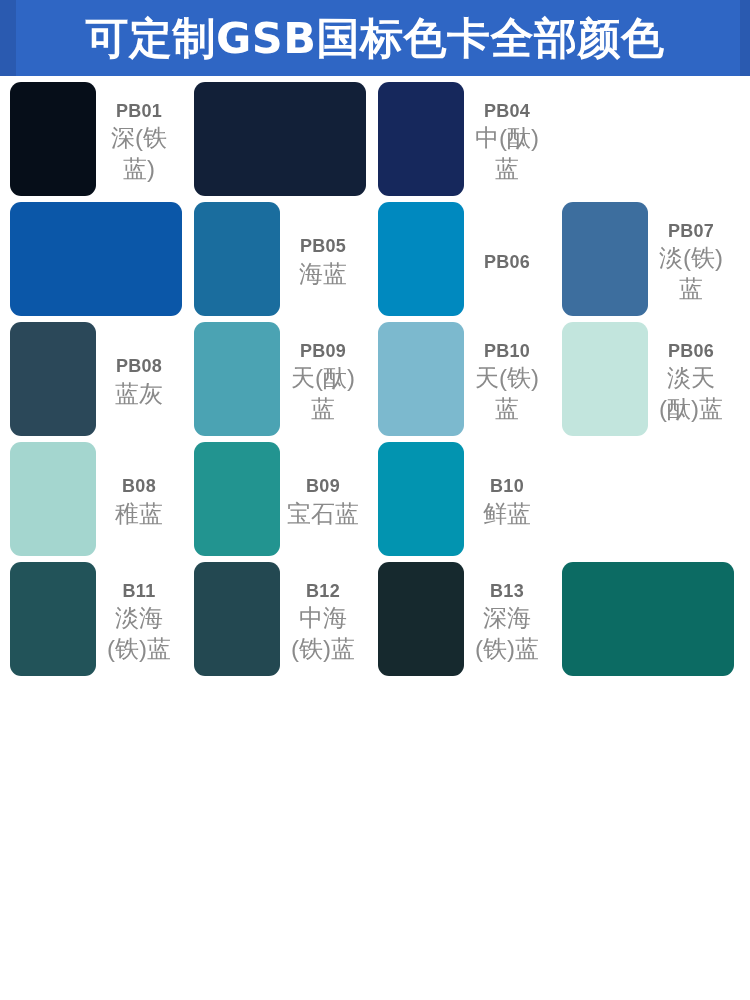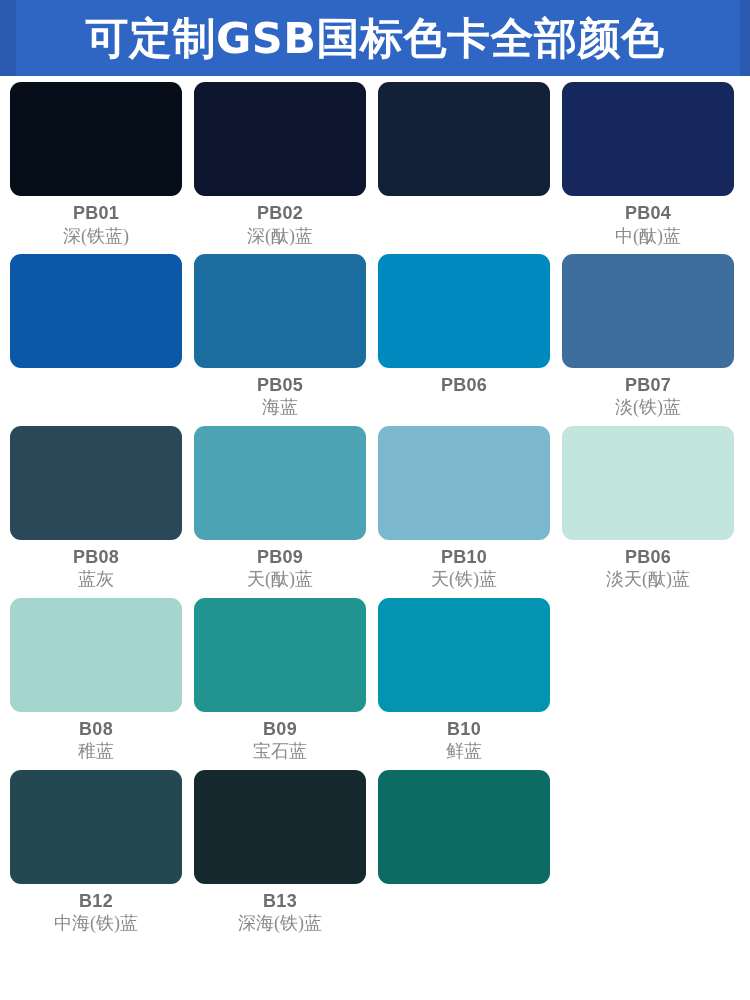--- a/index.html
+++ b/index.html
@@ -71,21 +71,21 @@
 
   .row {
     display: flex;
     gap: 12px;
     margin-bottom: 6px;
   }
 
   .cell {
     width: 172px;
     display: flex;
-    flex-direction: column;
+    flex-direction: row;
     align-items: center;
   }
 
   .swatch {
     width: 172px;
     height: 114px;
     border-radius: 11px;
   }
 
   .labels {
@@ -98,24 +98,24 @@
     display: block;
     font-size: 18px;
     font-weight: bold;
     color: #6d6d6d;
     line-height: 1.25;
     letter-spacing: 0.3px;
   }
 
   .cname {
     display: block;
-    font-size: 18px;
+    font-size: 24px;
     color: #8a8a8a;
     line-height: 1.3;
-    font-family: Liberation Serif, serif;
+    font-family: Liberation Sans, sans-serif;
   }
 </style>
 </head>
 <body>
 
 <div class="page">
 
   <div class="banner" style="background-color: rgb(47, 102, 196);">
     <div class="banner-edge-left" style="background-color: rgb(42, 90, 176);"></div>
     <div class="banner-edge-right" style="background-color: rgb(42, 90, 176);"></div>
@@ -126,27 +126,20 @@
 
     <div class="row">
       <div class="cell">
         <div class="swatch" style="background-color: rgb(6, 14, 25);"></div>
         <div class="labels">
           <span class="code">PB01</span>
           <span class="cname">深(铁蓝)</span>
         </div>
       </div>
       <div class="cell">
-        <div class="swatch" style="background-color: rgb(13, 22, 46);"></div>
-        <div class="labels">
-          <span class="code">PB02</span>
-          <span class="cname">深(酞)蓝</span>
-        </div>
-      </div>
-      <div class="cell">
         <div class="swatch" style="background-color: rgb(18, 32, 56);"></div>
       </div>
       <div class="cell">
         <div class="swatch" style="background-color: rgb(22, 40, 92);"></div>
         <div class="labels">
           <span class="code">PB04</span>
           <span class="cname">中(酞)蓝</span>
         </div>
       </div>
     </div>
@@ -227,20 +220,27 @@
         <div class="swatch" style="background-color: rgb(2, 148, 176);"></div>
         <div class="labels">
           <span class="code">B10</span>
           <span class="cname">鲜蓝</span>
         </div>
       </div>
     </div>
 
     <div class="row">
       <div class="cell">
+        <div class="swatch" style="background-color: rgb(34, 83, 89);"></div>
+        <div class="labels">
+          <span class="code">B11</span>
+          <span class="cname">淡海(铁)蓝</span>
+        </div>
+      </div>
+      <div class="cell">
         <div class="swatch" style="background-color: rgb(35, 72, 81);"></div>
         <div class="labels">
           <span class="code">B12</span>
           <span class="cname">中海(铁)蓝</span>
         </div>
       </div>
       <div class="cell">
         <div class="swatch" style="background-color: rgb(22, 41, 46);"></div>
         <div class="labels">
           <span class="code">B13</span>

